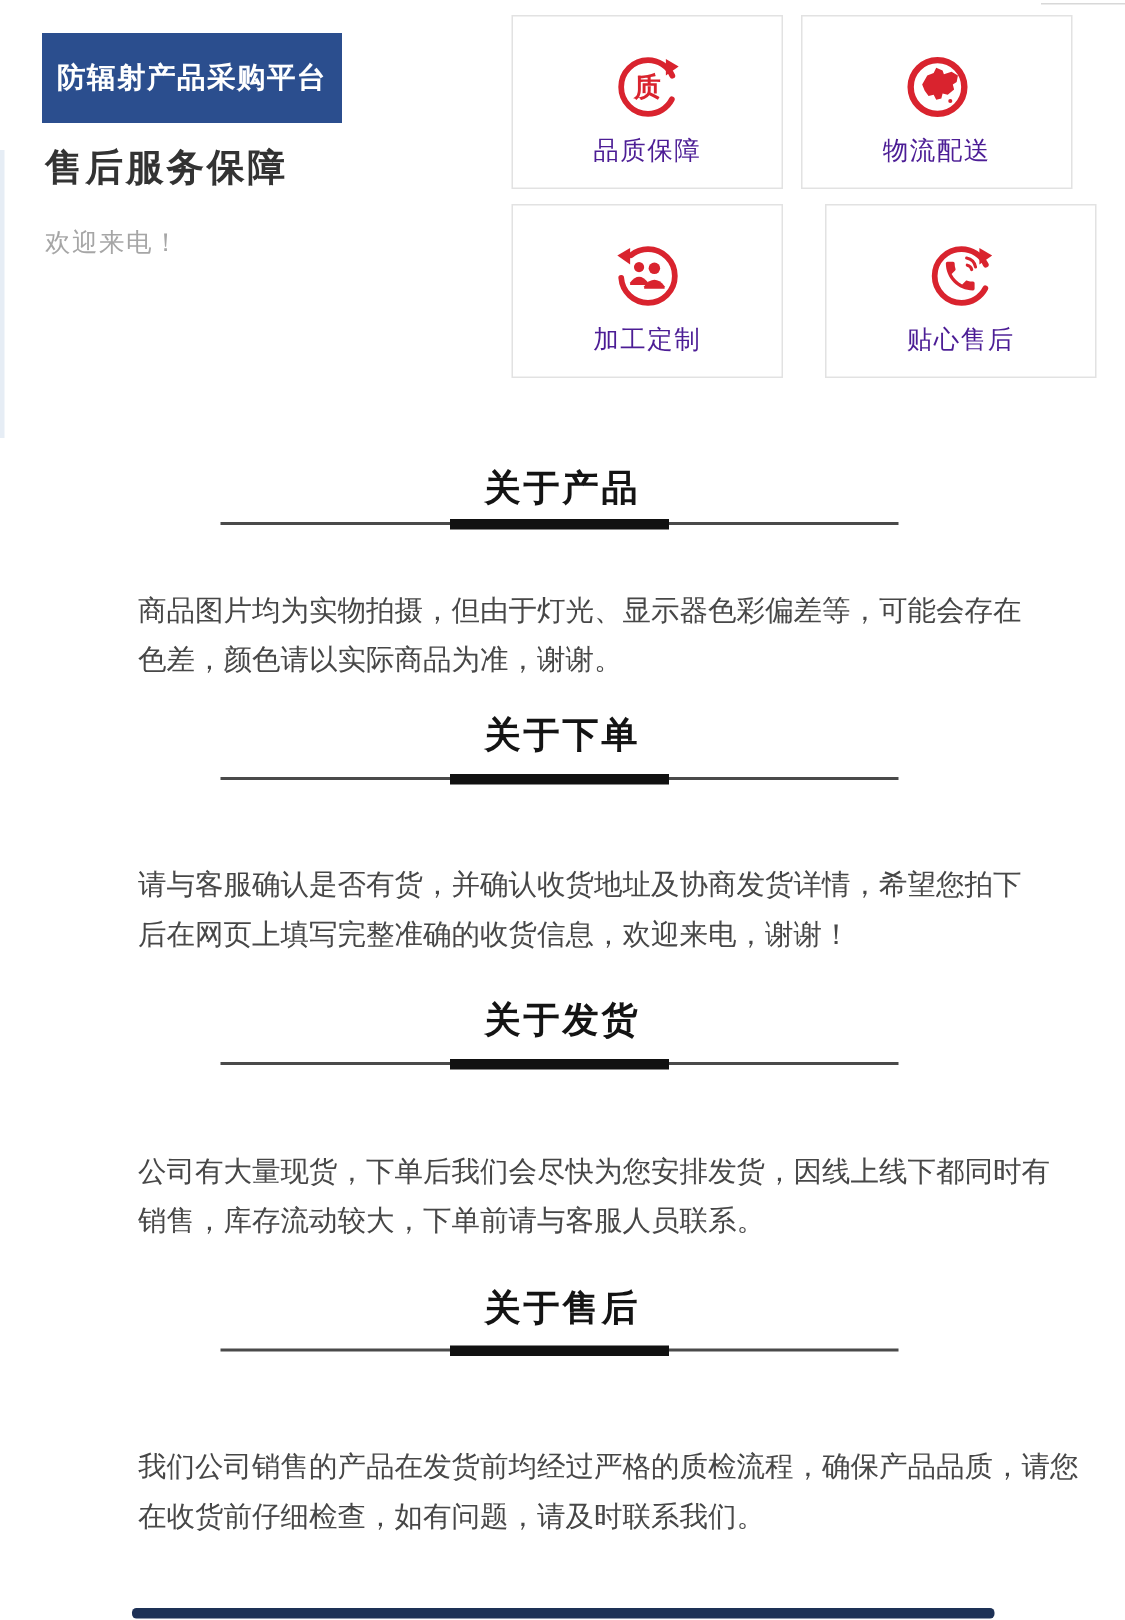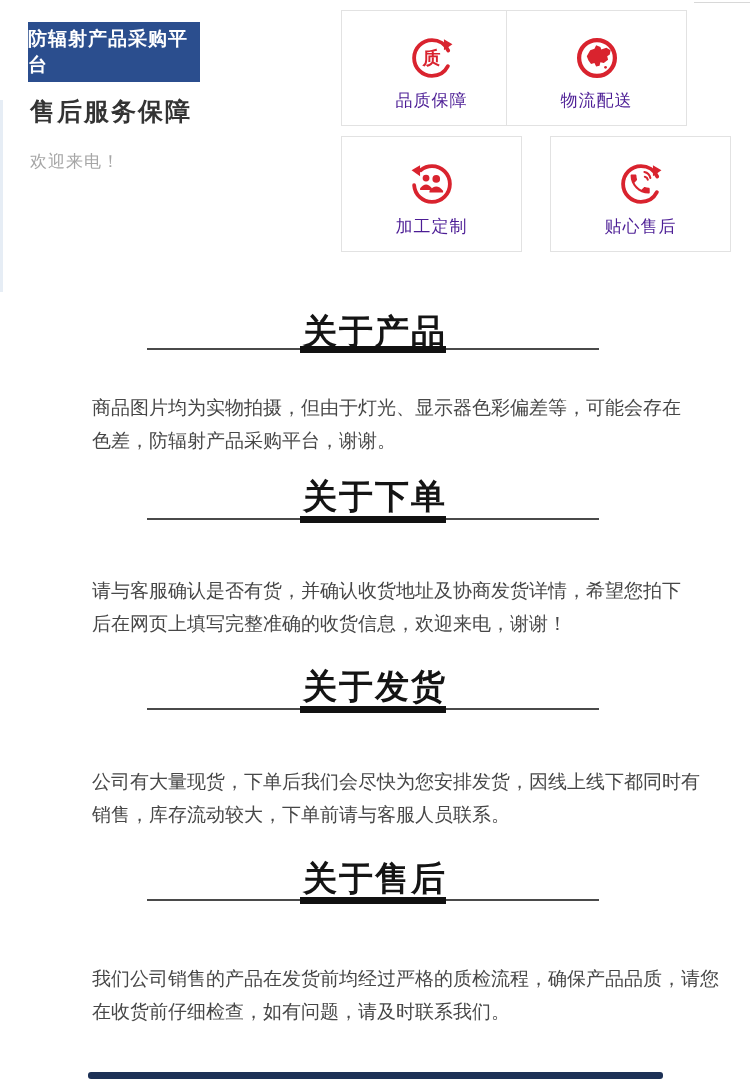--- a/index.html
+++ b/index.html
@@ -4,21 +4,21 @@
 <style>
   * { margin:0; padding:0; box-sizing:border-box; }
   html,body { background:#fff; }
   #page {
     position:relative; width:750px; height:1080px; margin:0 auto;
     background:#fff; overflow:hidden;
     font-family:"Liberation Sans","DejaVu Sans",sans-serif;
   }
   
   .brand-badge {
-    position:absolute; left:28px; top:22px; width:172px; height:60px;
+    position:absolute; left:28px; top:22px; width:200px; height:60px;
     background:#2b4e8e; color:#fff; display:flex; align-items:center; justify-content:center;
     font-size:19px; font-weight:bold; letter-spacing:1px;
   }
   .page-title {
     position:absolute; left:30px; top:95px;
     font-size:25px; font-weight:bold; color:#333; letter-spacing:2px;
   }
   .tagline {
     position:absolute; left:30px; top:147px;
     font-size:17px; color:#a6a6a6; line-height:30px; letter-spacing:1px;
@@ -26,35 +26,35 @@
   .left-strip { position:absolute; left:0; top:100px; width:3px; height:192px; background:#e6edf5; }
   .top-hairline { position:absolute; left:694px; top:2px; width:56px; height:1px; background:#d8d8d8; }
   
   .card {
     position:absolute; width:181px; height:116px; background:#fff;
     border:1px solid #e2e2e2;
     display:flex; flex-direction:column; align-items:center;
     padding-top:24px;
   }
   .card-1 { left:341px; top:10px; }
-  .card-2 { left:506px; top:10px; }
+  .card-2 { left:534px; top:10px; }
   .card-3 { left:341px; top:136px; }
   .card-4 { left:530px; top:136px;margin-left:20px; }
   .icon-wrap { position:relative; width:46px; height:46px; }
   .icon-wrap svg { display:block; width:46px; height:46px; }
   .icon-glyph {
     position:absolute; left:0; top:0; width:46px; height:46px;
     display:flex; align-items:center; justify-content:center;
     font-size:18px; font-weight:bold; color:#d9232e;
   }
   .card-label { margin-top:8px; font-size:17px; color:#4c1d95; letter-spacing:1px; }
   
   .sec-heading {
     position:absolute; left:0; width:750px; text-align:center;
-    font-size:34px; font-weight:bold; color:#141414; letter-spacing:2px;
+    font-size:24px; font-weight:bold; color:#141414; letter-spacing:2px;
   }
   .sec-divider { position:absolute; left:147px; width:452px; height:7px; }
   .sec-divider .thin {
     position:absolute; left:0; top:2px; width:452px; height:2px; background:#4a4a4a;
   }
   .sec-divider .thick {
     position:absolute; left:153px; top:0; width:146px; height:7px; background:#111;
   }
   .sec-body {
     position:absolute; left:92px; width:630px;
@@ -130,21 +130,21 @@
     <div class="card-label">贴心售后</div>
   </div>
 
   <div class="sec-heading" style="top:309px">关于产品</div>
   <div class="sec-divider" style="top:346px">
     <div class="thin"></div>
       <div class="thick"></div>
   </div>
   <div class="sec-body" style="top:375px">
     <div>商品图片均为实物拍摄，但由于灯光、显示器色彩偏差等，可能会存在</div>
-    <div>色差，防辐射产品采购平台，谢谢。</div>
+    <div>色差，颜色请以实际商品为准，谢谢。</div>
   </div>
 
   <div class="sec-heading" style="top:474px">关于下单</div>
   <div class="sec-divider" style="top:516px">
     <div class="thin"></div>
       <div class="thick"></div>
   </div>
   <div class="sec-body" style="top:558px">
     <div>请与客服确认是否有货，并确认收货地址及协商发货详情，希望您拍下</div>
     <div>后在网页上填写完整准确的收货信息，欢迎来电，谢谢！</div>

